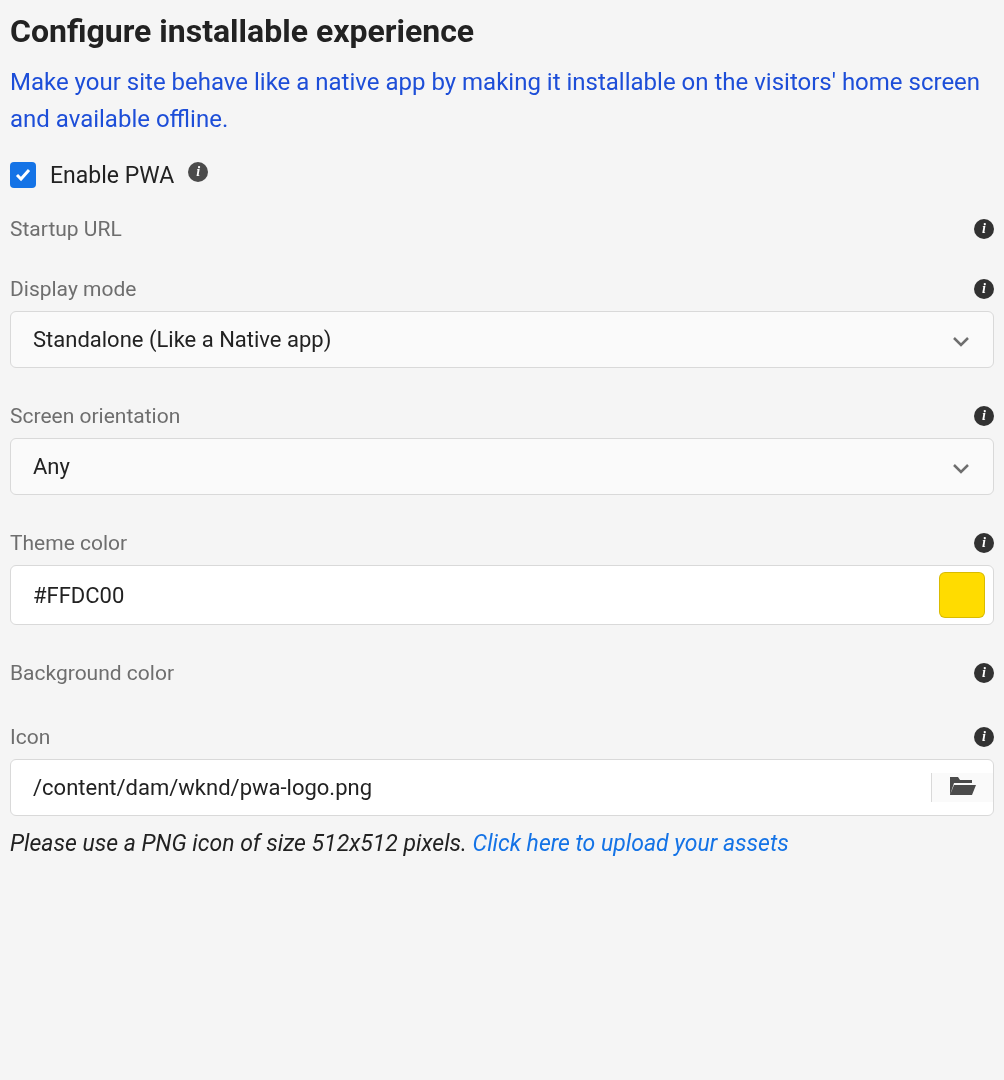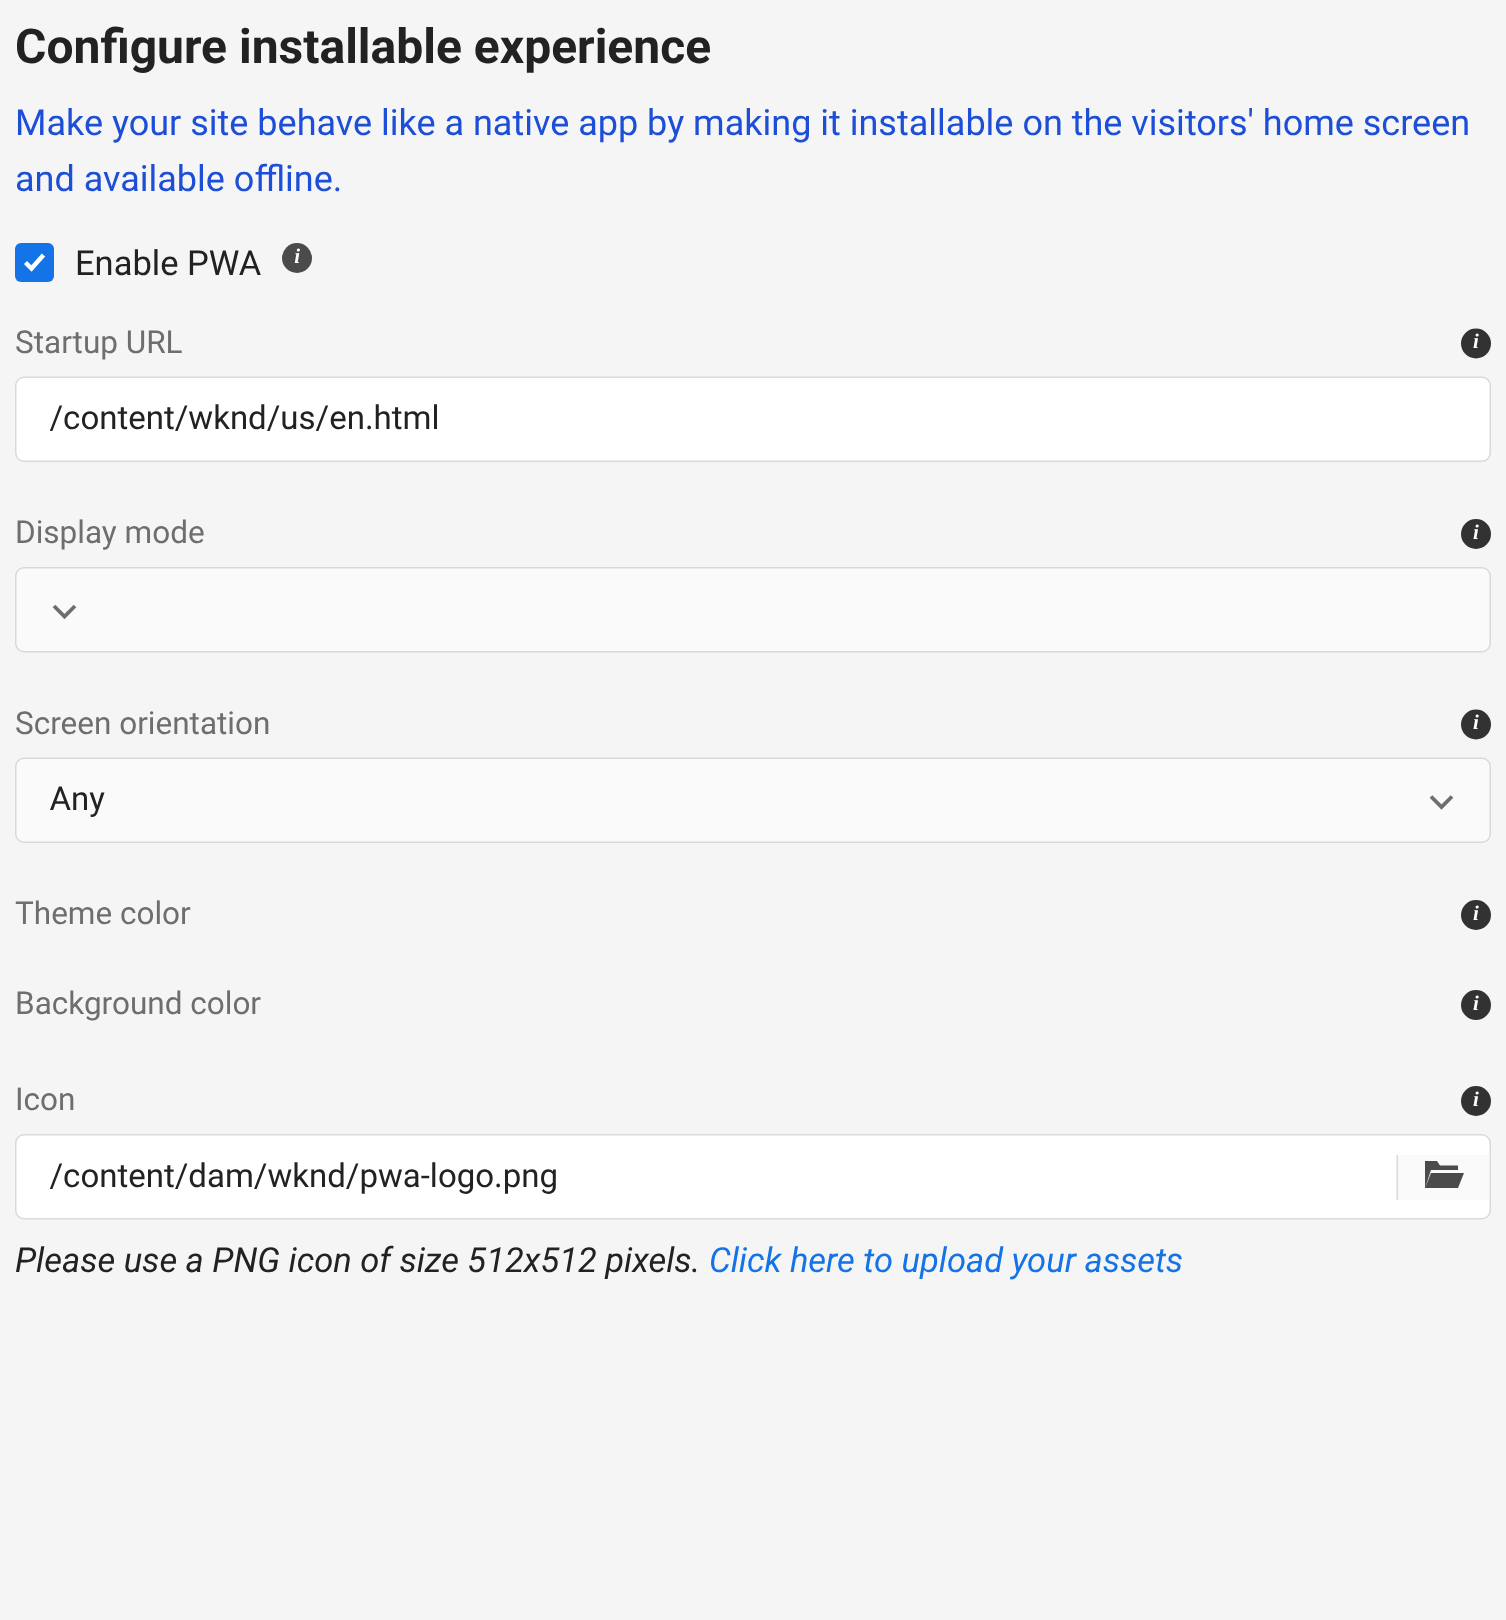--- a/index.html
+++ b/index.html
@@ -163,29 +163,29 @@
   </span>
   <span class="checkbox-label">Enable PWA</span>
   <span class="info-icon">i</span>
 </div>
 
 <div class="field">
   <div class="field-header">
     <span class="field-label">Startup URL</span>
     <span class="info-icon dark">i</span>
   </div>
-  <div class="text-input">/content/wknd/us/en.html</div>
 </div>
 
 <div class="field">
   <div class="field-header">
     <span class="field-label">Display mode</span>
     <span class="info-icon dark">i</span>
   </div>
   <div class="select-input">
+    <span>Standalone (Like a Native app)</span>
     <span class="chevron">
       <svg width="20" height="12" viewBox="0 0 20 12">
           <polyline points="3,3 10,10 17,3"></polyline>
         </svg>
     </span>
   </div>
 </div>
 
 <div class="field">
   <div class="field-header">
@@ -199,20 +199,24 @@
           <polyline points="3,3 10,10 17,3"></polyline>
         </svg>
     </span>
   </div>
 </div>
 
 <div class="field">
   <div class="field-header">
     <span class="field-label">Theme color</span>
     <span class="info-icon dark">i</span>
+  </div>
+  <div class="color-input-wrap">
+    <span class="color-value">#FFDC00</span>
+    <span class="swatch" style="background:#FFDC00"></span>
   </div>
 </div>
 
 <div class="field gap-after">
   <div class="field-header">
     <span class="field-label">Background color</span>
     <span class="info-icon dark">i</span>
   </div>
 </div>
 

